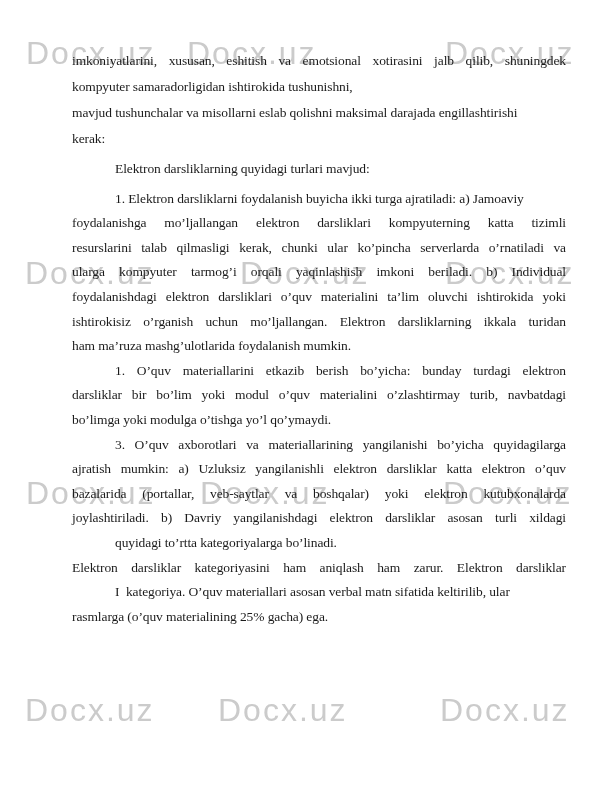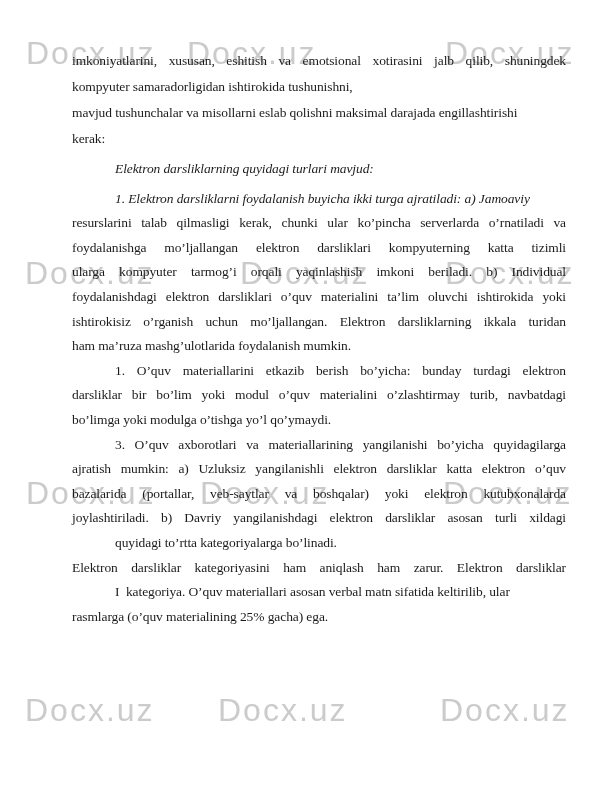--- a/index.html
+++ b/index.html
@@ -41,21 +41,20 @@
   }
   .line {
     line-height: 24.6px;
     white-space: pre;
   }
   .para-intro .line {
     line-height: 26px;
   }
   .para.gap > .line:first-child {
     padding-top: 5px;
-    font-style: italic;
   }
   .para.indent > .line:first-child {
     padding-left: 43px;
   }
   .line.justify {
     white-space: normal;
     text-align: justify;
     text-align-last: justify;
   }
 </style>
@@ -84,22 +83,22 @@
       </div>
       <div class="para para-intro">
         <div class="line">mavjud tushunchalar va misollarni eslab qolishni maksimal darajada engillashtirishi</div>
         <div class="line">kerak:</div>
       </div>
       <div class="para indent gap">
         <div class="line">Elektron darsliklarning quyidagi turlari mavjud:</div>
       </div>
       <div class="para indent gap">
         <div class="line">1. Elektron darsliklarni foydalanish buyicha ikki turga ajratiladi: a) Jamoaviy</div>
+        <div class="line justify">foydalanishga mo’ljallangan elektron darsliklari kompyuterning katta tizimli</div>
         <div class="line justify">resurslarini talab qilmasligi kerak, chunki ular ko’pincha serverlarda o’rnatiladi va</div>
-        <div class="line justify">foydalanishga mo’ljallangan elektron darsliklari kompyuterning katta tizimli</div>
         <div class="line justify">ularga kompyuter tarmog’i orqali yaqinlashish imkoni beriladi. b) Individual</div>
         <div class="line justify">foydalanishdagi elektron darsliklari o’quv materialini ta’lim oluvchi ishtirokida yoki</div>
         <div class="line justify">ishtirokisiz o’rganish uchun mo’ljallangan. Elektron darsliklarning ikkala turidan</div>
         <div class="line">ham ma’ruza mashg’ulotlarida foydalanish mumkin.</div>
       </div>
       <div class="para indent">
         <div class="line justify">1. O’quv materiallarini etkazib berish bo’yicha: bunday turdagi elektron</div>
         <div class="line justify">darsliklar bir bo’lim yoki modul o’quv materialini o’zlashtirmay turib, navbatdagi</div>
         <div class="line">bo’limga yoki modulga o’tishga yo’l qo’ymaydi.</div>
       </div>

